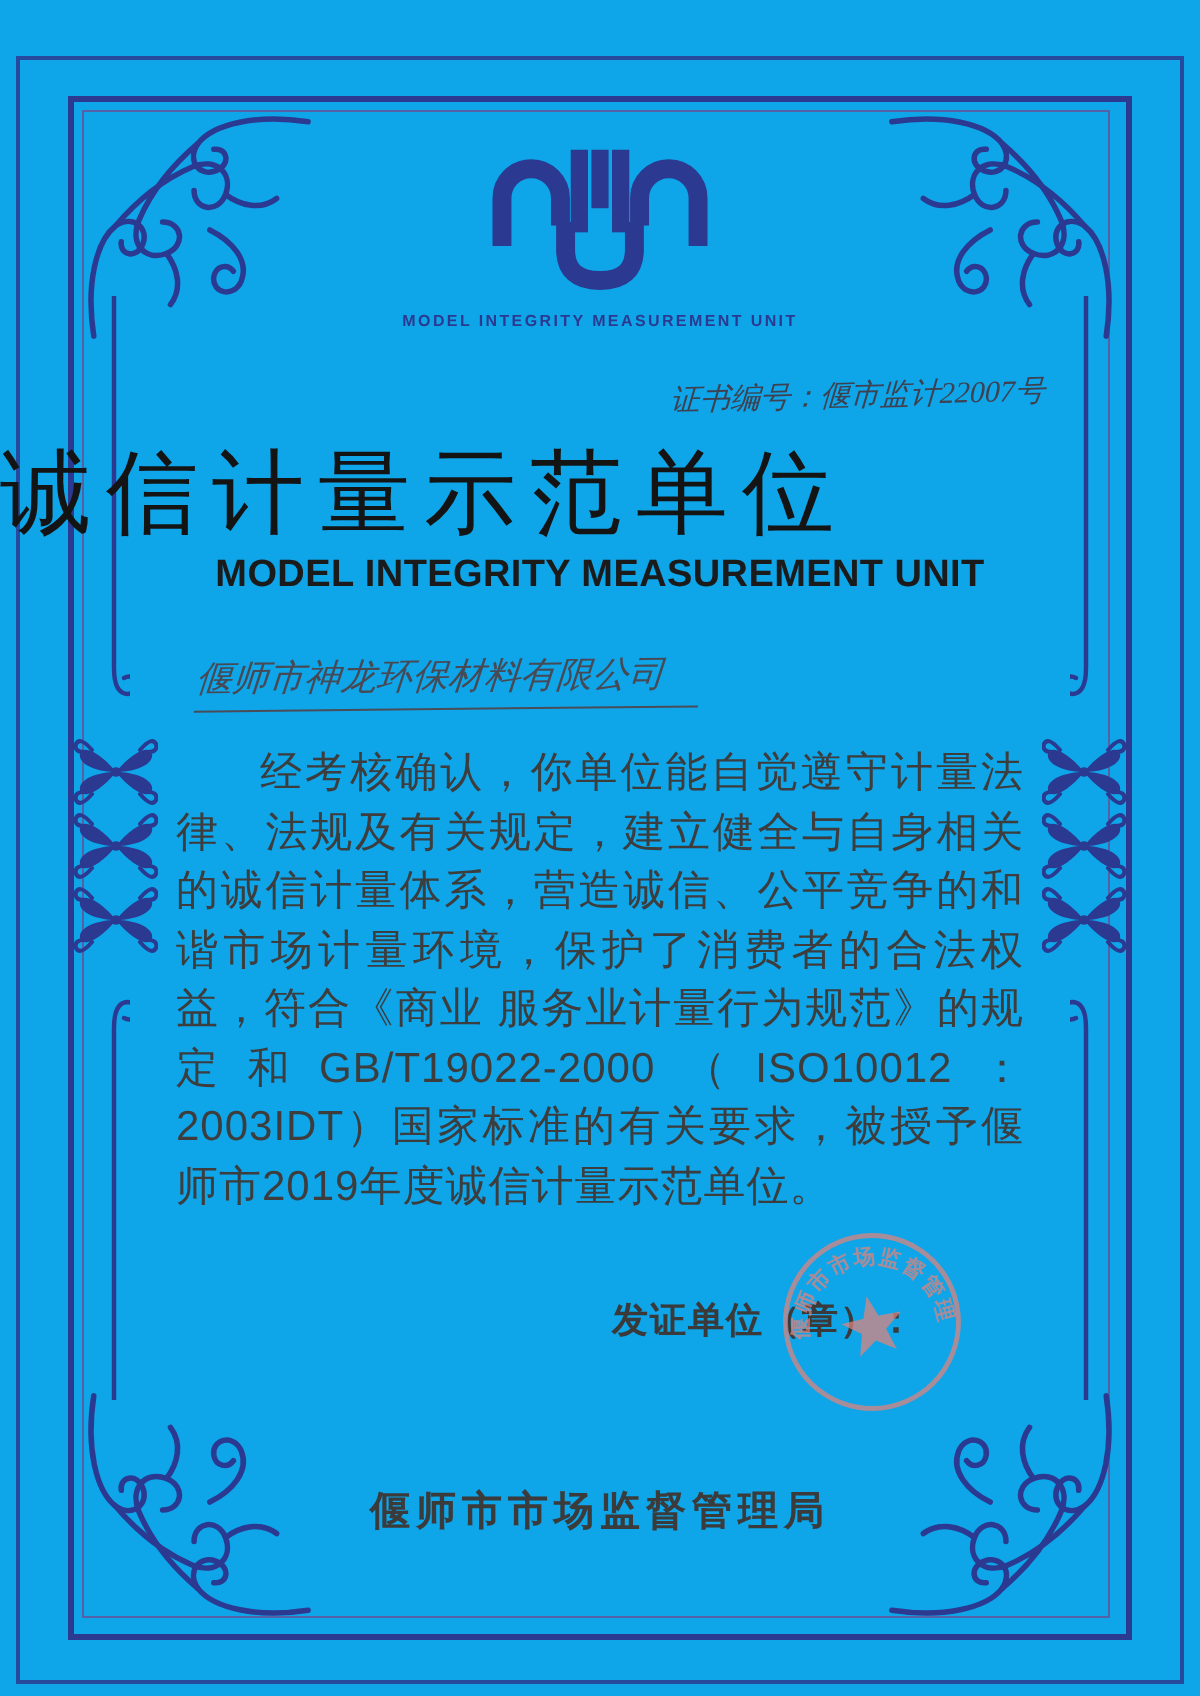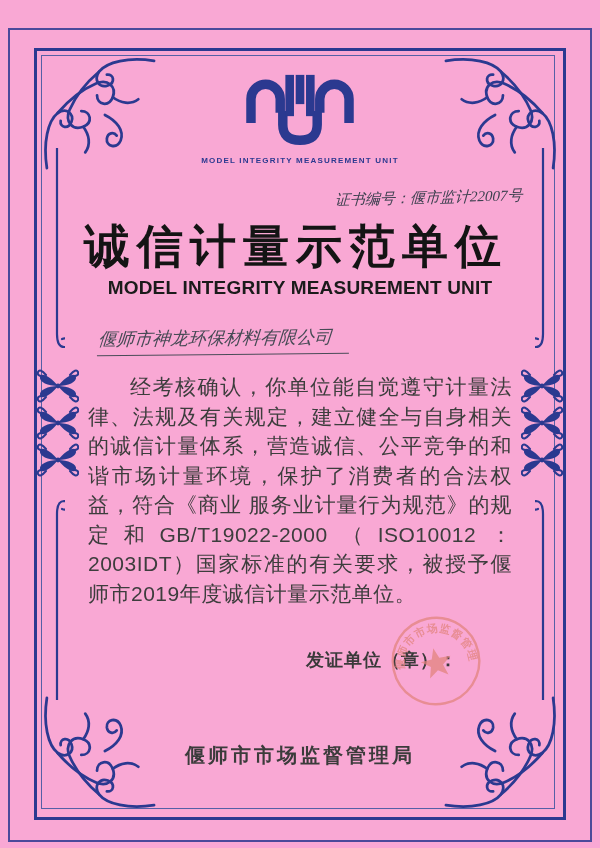--- a/index.html
+++ b/index.html
@@ -1,17 +1,17 @@
 <!DOCTYPE html>
 <html><head>
 <meta charset="utf-8">
 <style>
   html,body{margin:0;padding:0;background:#e9e9e9;}
   .page{
-    position:relative;width:600px;height:848px;background:#f9a8d4;
+    position:relative;width:600px;height:848px;background:#0ea5e9;
     font-family:"Liberation Sans",sans-serif;overflow:hidden;
     box-shadow:0 0 4px rgba(0,0,0,.25);
   }
   
   .outer-line{
     position:absolute;left:8px;top:28px;right:8px;bottom:6px;
     border:2px solid #2b3990;opacity:.85;
   }
   .main-border{
     position:absolute;left:34px;top:48px;width:526px;height:766px;
@@ -38,22 +38,22 @@
     font-size:8px;font-weight:bold;letter-spacing:1.2px;color:#2b3990;
   }
   
   .cert-no{
     position:absolute;left:335px;top:188px;width:230px;
     font-size:15px;font-style:italic;color:#3e4150;
     transform:rotate(-1.5deg) skewX(-4deg);
     font-family:"Liberation Serif",serif;white-space:nowrap;
   }
   .title{
-    position:absolute;left:0;top:216px;width:508px;margin:0;text-align:right;
-    font-family:"Liberation Serif",serif;font-weight:bold;color:#141414;
+    position:absolute;left:0;top:216px;width:508px;margin:0;text-align:left;
+    font-family:"Liberation Serif",serif;font-weight:normal;color:#141414;
     font-size:46px;letter-spacing:7px;
   }
   .subtitle{
     position:absolute;left:0;top:277px;width:600px;text-align:center;
     font-weight:bold;font-size:19px;letter-spacing:0.2px;color:#1b1b1b;
   }
   .company{
     position:absolute;left:98px;top:326px;width:252px;
     border-bottom:1.6px solid #4a4c58;padding-bottom:4px;
     font-size:18px;font-style:italic;color:#474a55;

